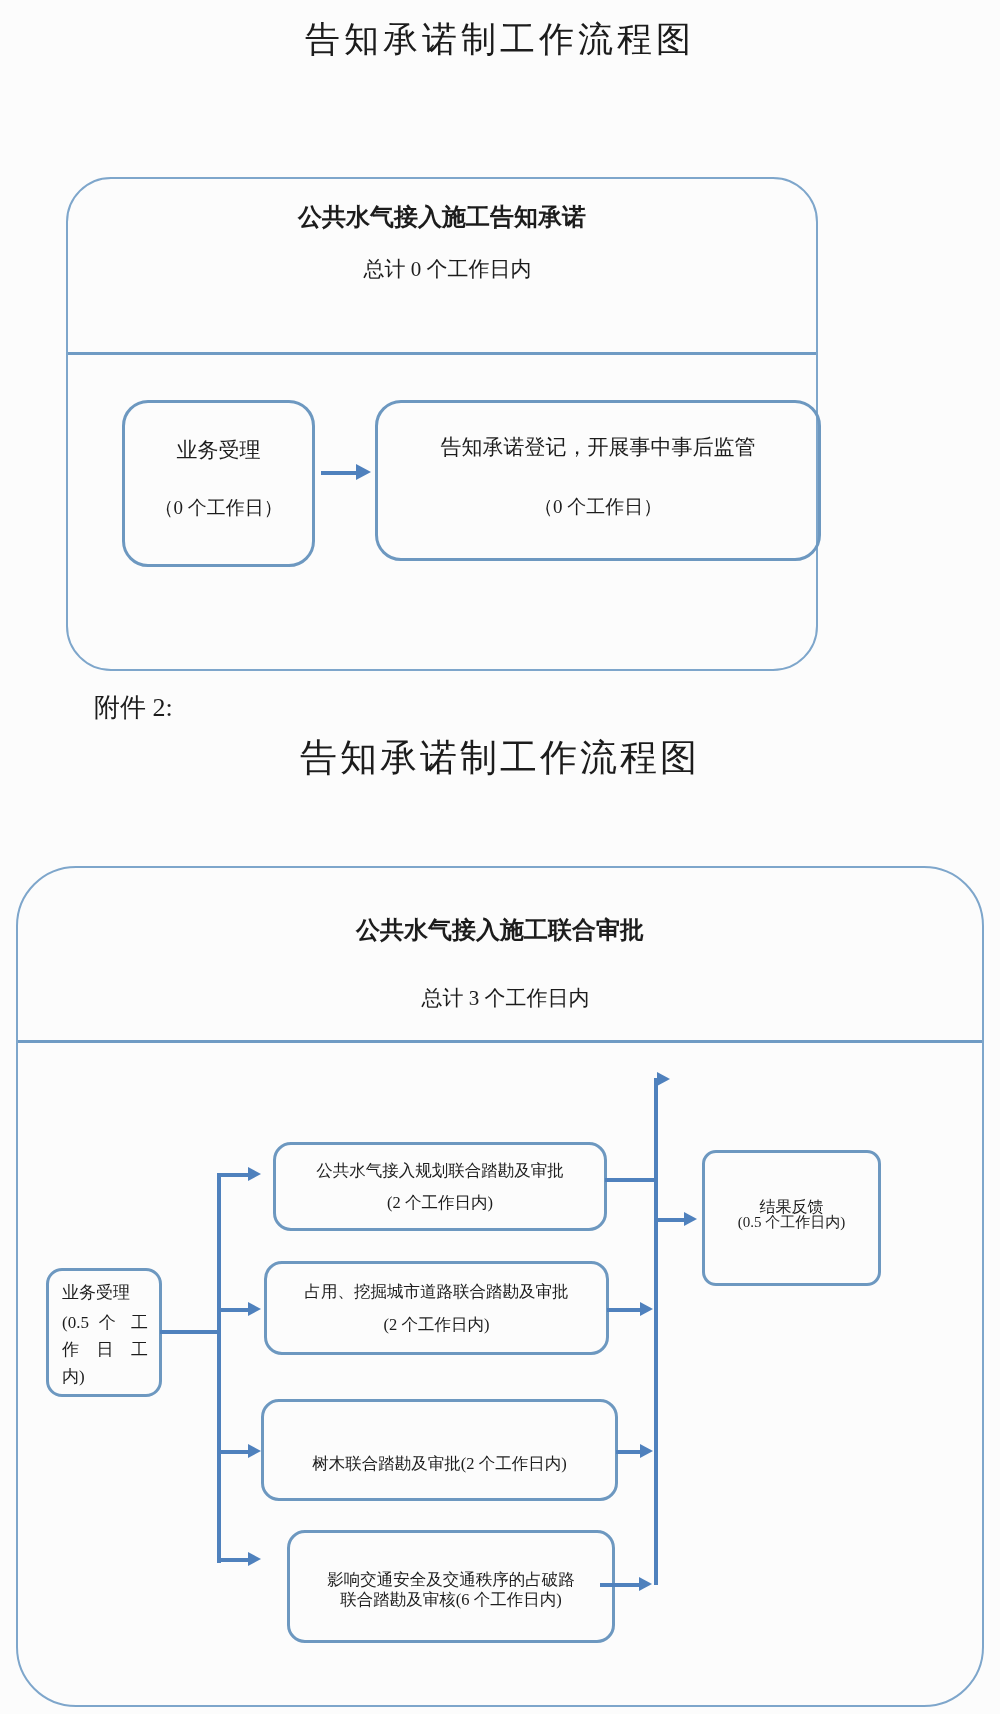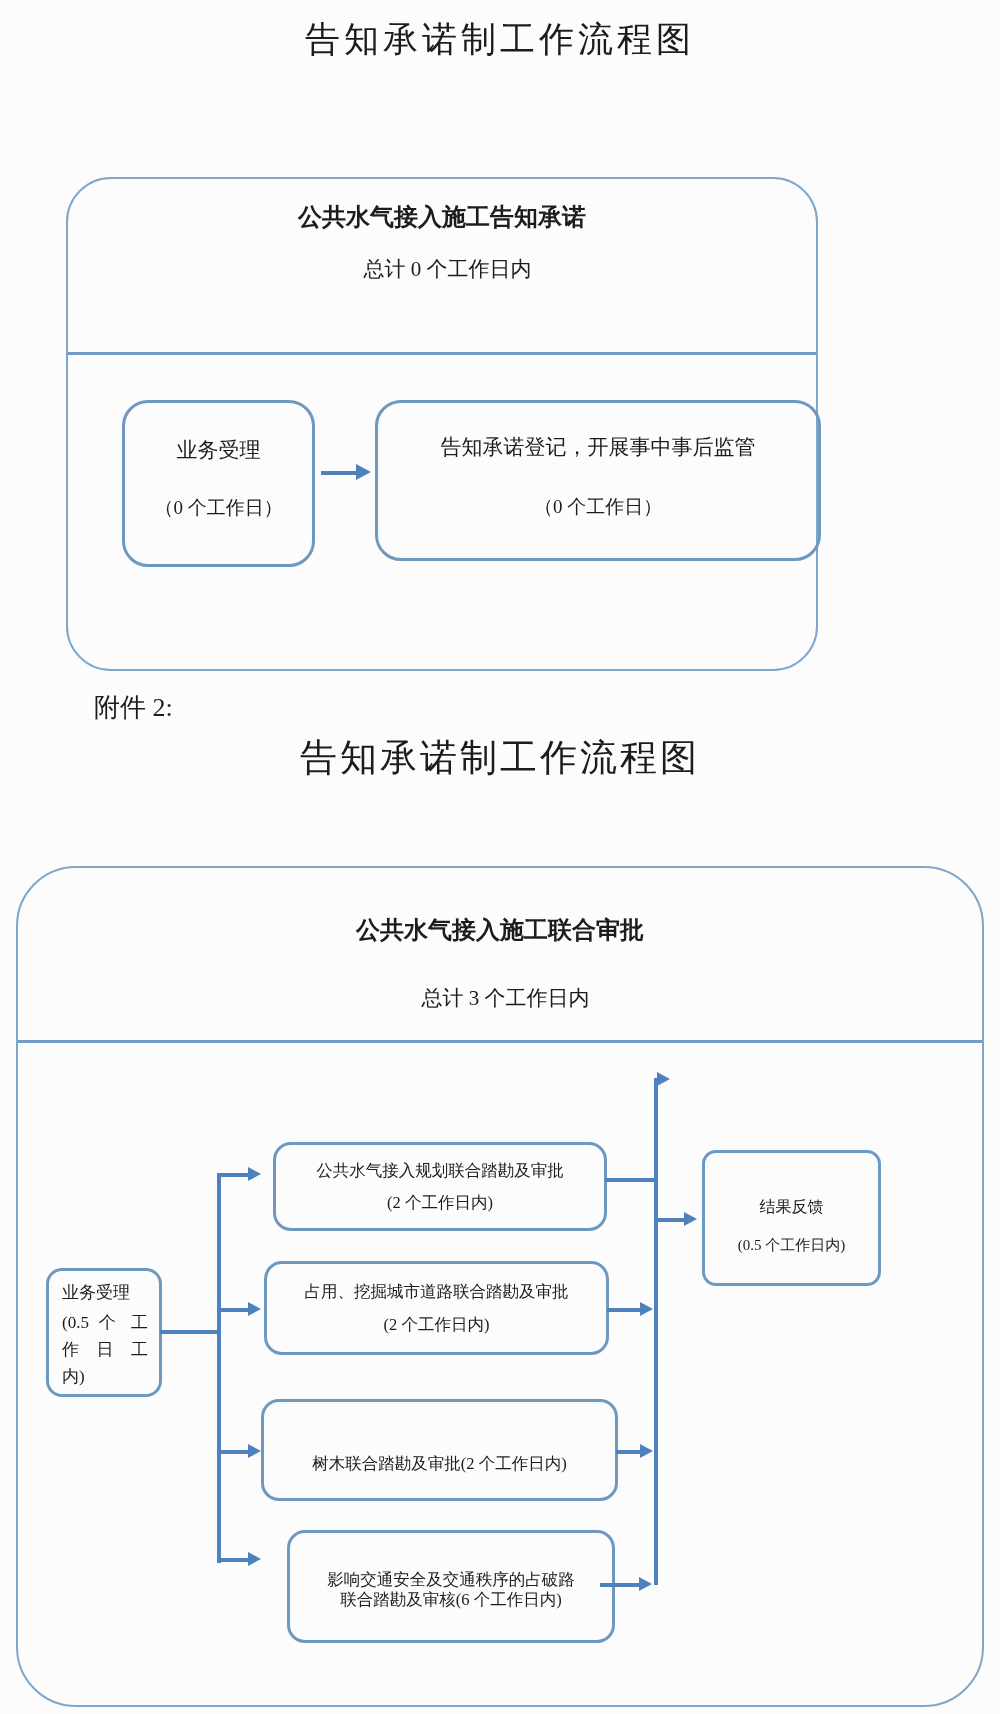--- a/index.html
+++ b/index.html
@@ -38,21 +38,21 @@
   .tri-sm{position:absolute;width:0;height:0;
        border-top:7.5px solid transparent;border-bottom:7.5px solid transparent;
        border-left:13px solid var(--arrow);}
   .f1-txt{font-size:21px;}
   .f1-dur{font-size:19px;}
   .f2-txt{font-size:16.5px;}
   .start-label{position:absolute;left:13px;top:10px;font-size:17px;}
   .start-dur{position:absolute;left:13px;right:11px;top:38px;font-size:17px;line-height:27px;}
   .jline{text-align:justify;text-align-last:justify;}
   .end-l1{top:44px;font-size:16px;}
-  .end-l2{top:83px;font-size:15px;}
+  .end-l2{top:60px;font-size:15px;}
 </style>
 </head>
 <body>
 
 <div class="page">
 
   <div class="abs ctr title-top">告知承诺制工作流程图</div>
 
   <div class="frame frame1">
     <div class="fc-header" style="top:22px">公共水气接入施工告知承诺</div>

